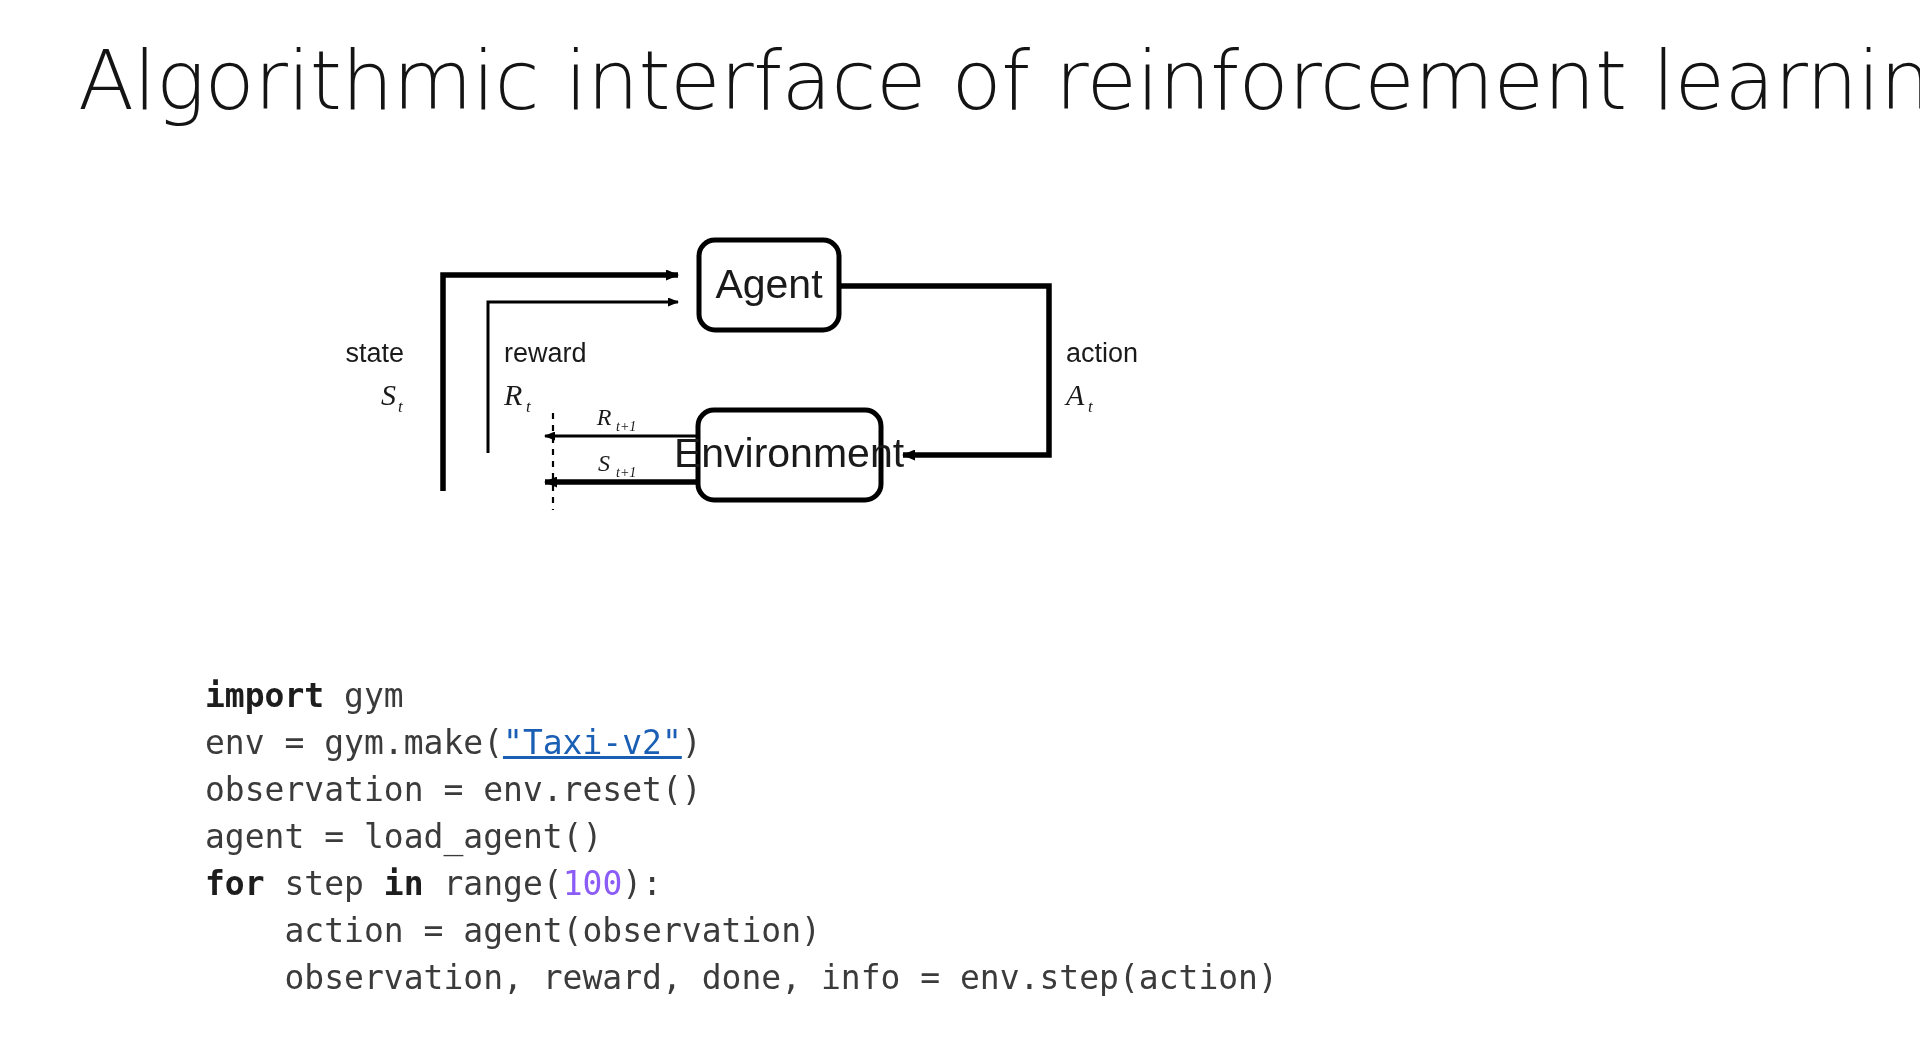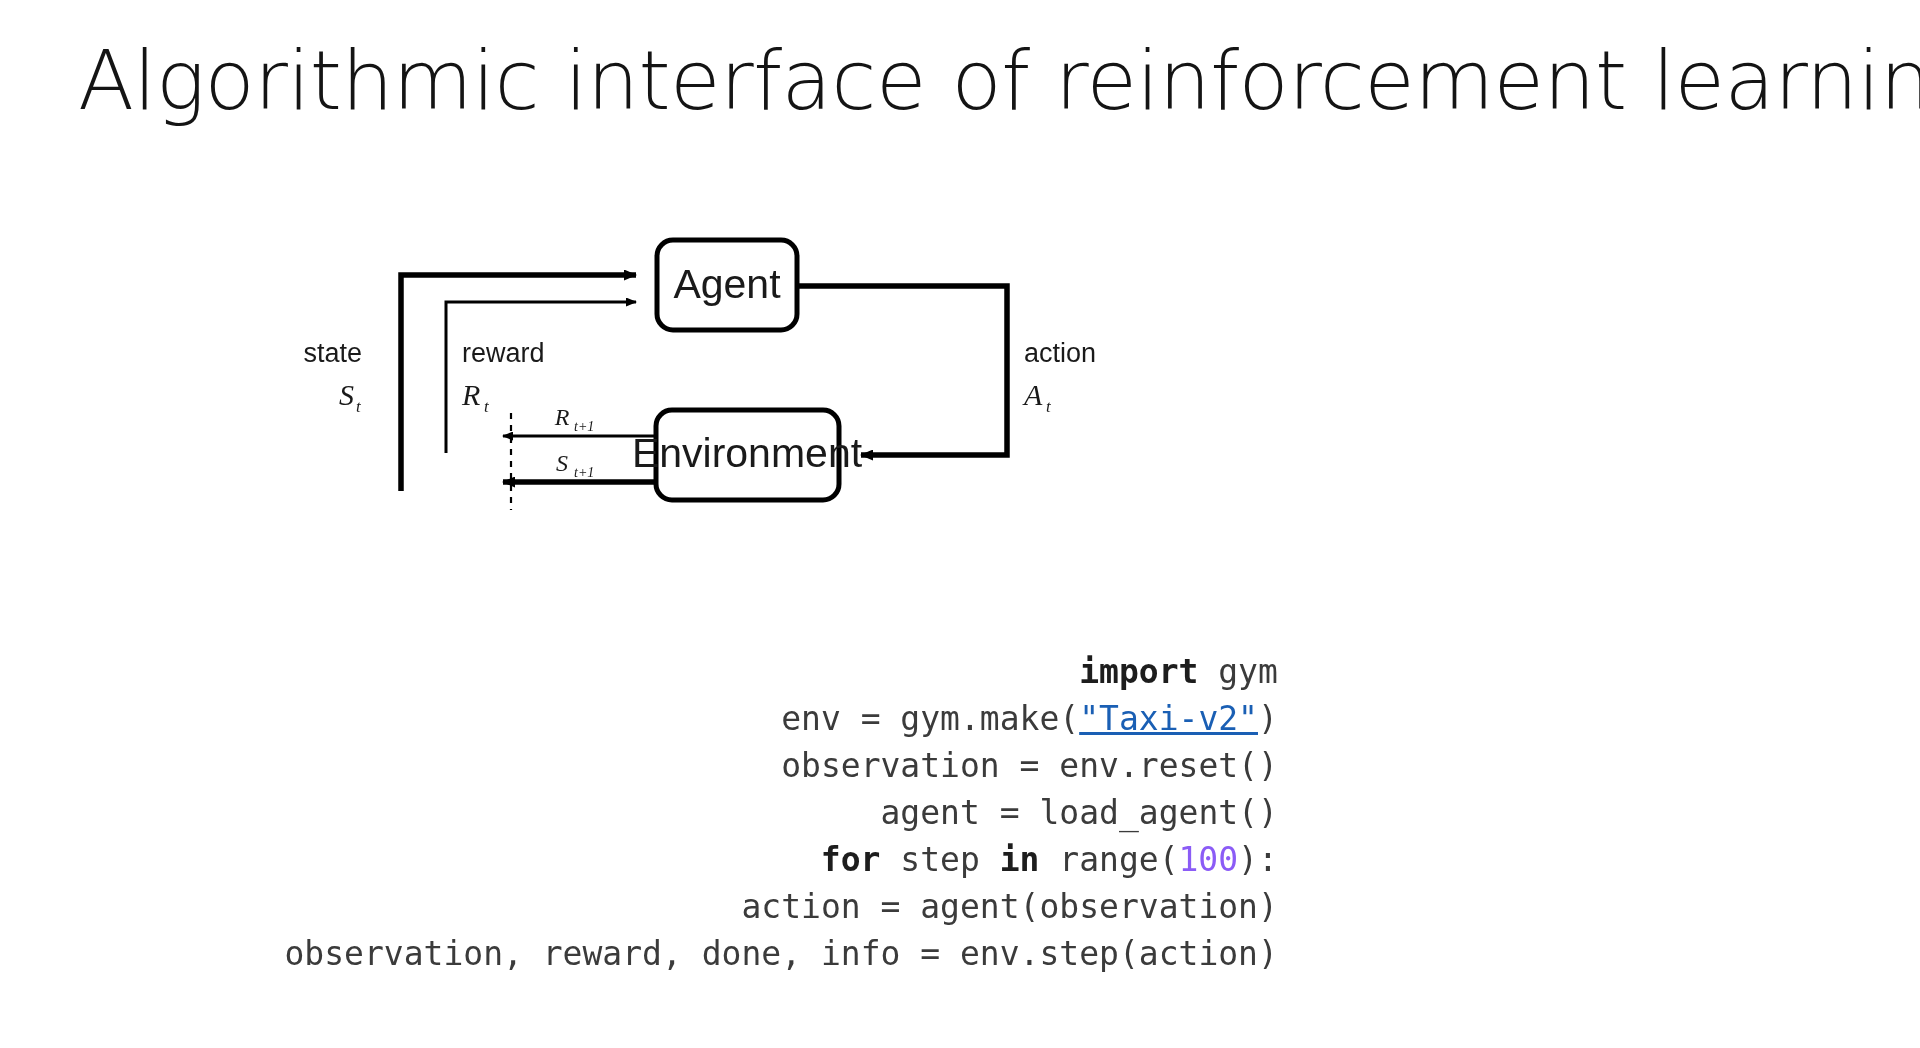--- a/index.html
+++ b/index.html
@@ -34,21 +34,21 @@
     font-weight: 300;
     line-height: 1.06;
     letter-spacing: -0.5px;
     color: #141414;
     white-space: nowrap;
   }
 
   
   .diagram-wrap {
     position: absolute;
-    left: 374px;
+    left: 416px;
     top: 245px;
     width: 960px;
     height: 300px;
   }
   .diagram-wrap svg {
     display: block;
     width: 960px;
     height: 300px;
     overflow: visible;
   }
@@ -84,27 +84,26 @@
     font-family: "Liberation Serif", serif;
     font-style: italic;
     font-size: 14px;
     fill: #1a1a1a;
   }
 
   
   .code-block {
     position: absolute;
     left: 205px;
-    top: 648px;
+    top: 672px;
     font-family: "DejaVu Sans Mono", monospace;
     font-size: 33px;
     line-height: 47px;
     color: #3b3b3b;
     white-space: pre;
-    text-align: right;
   }
   .code-line { display: block; white-space: pre; }
   .kw { font-weight: bold; color: #1d1d1d; }
   .num { color: #8b5cf6; }
   .link {
     color: #1a5fb4;
     text-decoration: underline;
   }
 </style>
 </head>

